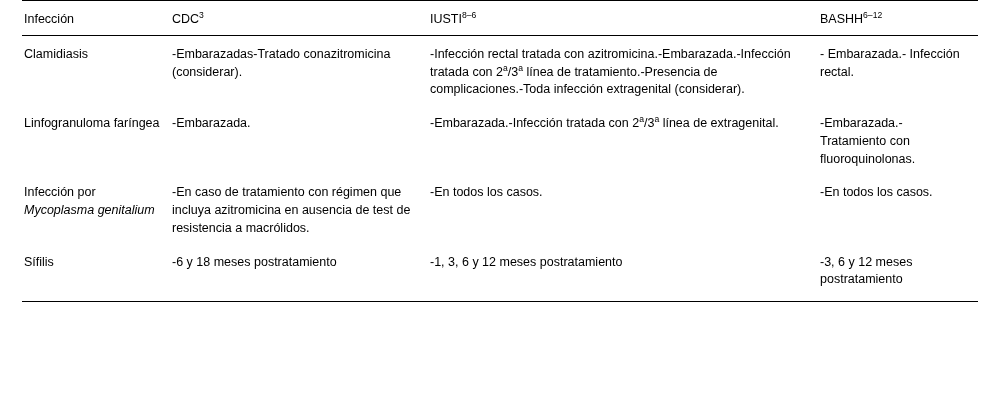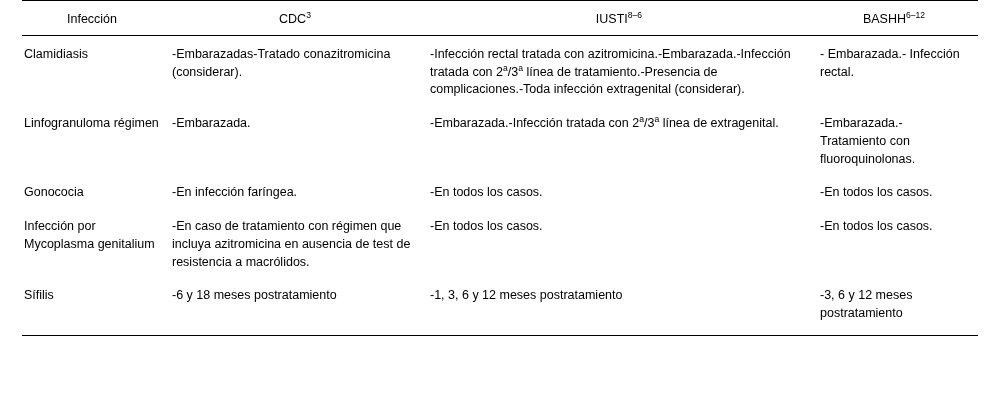--- a/index.html
+++ b/index.html
@@ -25,42 +25,42 @@
     table-layout: fixed;
     font-size: 12.5px;
     line-height: 1.42;
   }
   table.data-table col.c0 { width: 148px; }
   table.data-table col.c1 { width: 258px; }
   table.data-table col.c2 { width: 390px; }
   table.data-table col.c3 { width: 160px; }
 
   thead tr.header-row th {
-    text-align: center;
+    text-align: left;
     font-weight: normal;
     vertical-align: bottom;
     padding: 10px 10px 6px 2px;
     border-top: 1.6px solid #000;
     border-bottom: 1.2px solid #000;
   }
   tbody tr td {
     vertical-align: top;
     padding: 10px 10px 6px 2px;
     border: none;
   }
   tbody tr.last-row td {
     border-bottom: 1.6px solid #000;
     padding-bottom: 12px;
   }
   sup {
     font-size: 8.6px;
     vertical-align: super;
     line-height: 0;
   }
-  .it { }
+  .it { font-style: italic; }
   .cell-text { white-space: normal; }
 </style>
 </head>
 <body>
 
 <div class="table-wrap">
   <table class="data-table">
     <colgroup>
       <col class="c0">
         <col class="c1">
@@ -76,30 +76,24 @@
       </tr>
     </thead>
     <tbody>
       <tr>
         <td><span class="cell-text">Clamidiasis</span><span class="it"></span></td>
         <td><span class="cell-text">-Embarazadas-Tratado conazitromicina (considerar).</span></td>
         <td><span>-Infección rectal tratada con azitromicina.-Embarazada.-Infección tratada con 2</span><sup>a</sup><span>/3</span><sup>a</sup><span> línea de tratamiento.-Presencia de complicaciones.-Toda infección extragenital (considerar).</span></td>
         <td><span class="cell-text">- Embarazada.- Infección rectal.</span></td>
       </tr>
       <tr>
-        <td><span class="cell-text">Linfogranuloma régimen</span><span class="it"></span></td>
+        <td><span class="cell-text">Linfogranuloma faríngea</span><span class="it"></span></td>
         <td><span class="cell-text">-Embarazada.</span></td>
         <td><span>-Embarazada.-Infección tratada con 2</span><sup>a</sup><span>/3</span><sup>a</sup><span> línea de extragenital.</span></td>
         <td><span class="cell-text">-Embarazada.- Tratamiento con fluoroquinolonas.</span></td>
-      </tr>
-      <tr>
-        <td><span class="cell-text">Gonococia</span><span class="it"></span></td>
-        <td><span class="cell-text">-En infección faríngea.</span></td>
-        <td><span>-En todos los casos.</span><sup></sup><span></span><sup></sup><span></span></td>
-        <td><span class="cell-text">-En todos los casos.</span></td>
       </tr>
       <tr>
         <td><span class="cell-text">Infección por </span><span class="it">Mycoplasma genitalium</span></td>
         <td><span class="cell-text">-En caso de tratamiento con régimen que incluya azitromicina en ausencia de test de resistencia a macrólidos.</span></td>
         <td><span>-En todos los casos.</span><sup></sup><span></span><sup></sup><span></span></td>
         <td><span class="cell-text">-En todos los casos.</span></td>
       </tr>
       <tr class="last-row">
         <td><span class="cell-text">Sífilis</span><span class="it"></span></td>
         <td><span class="cell-text">-6 y 18 meses postratamiento</span></td>

